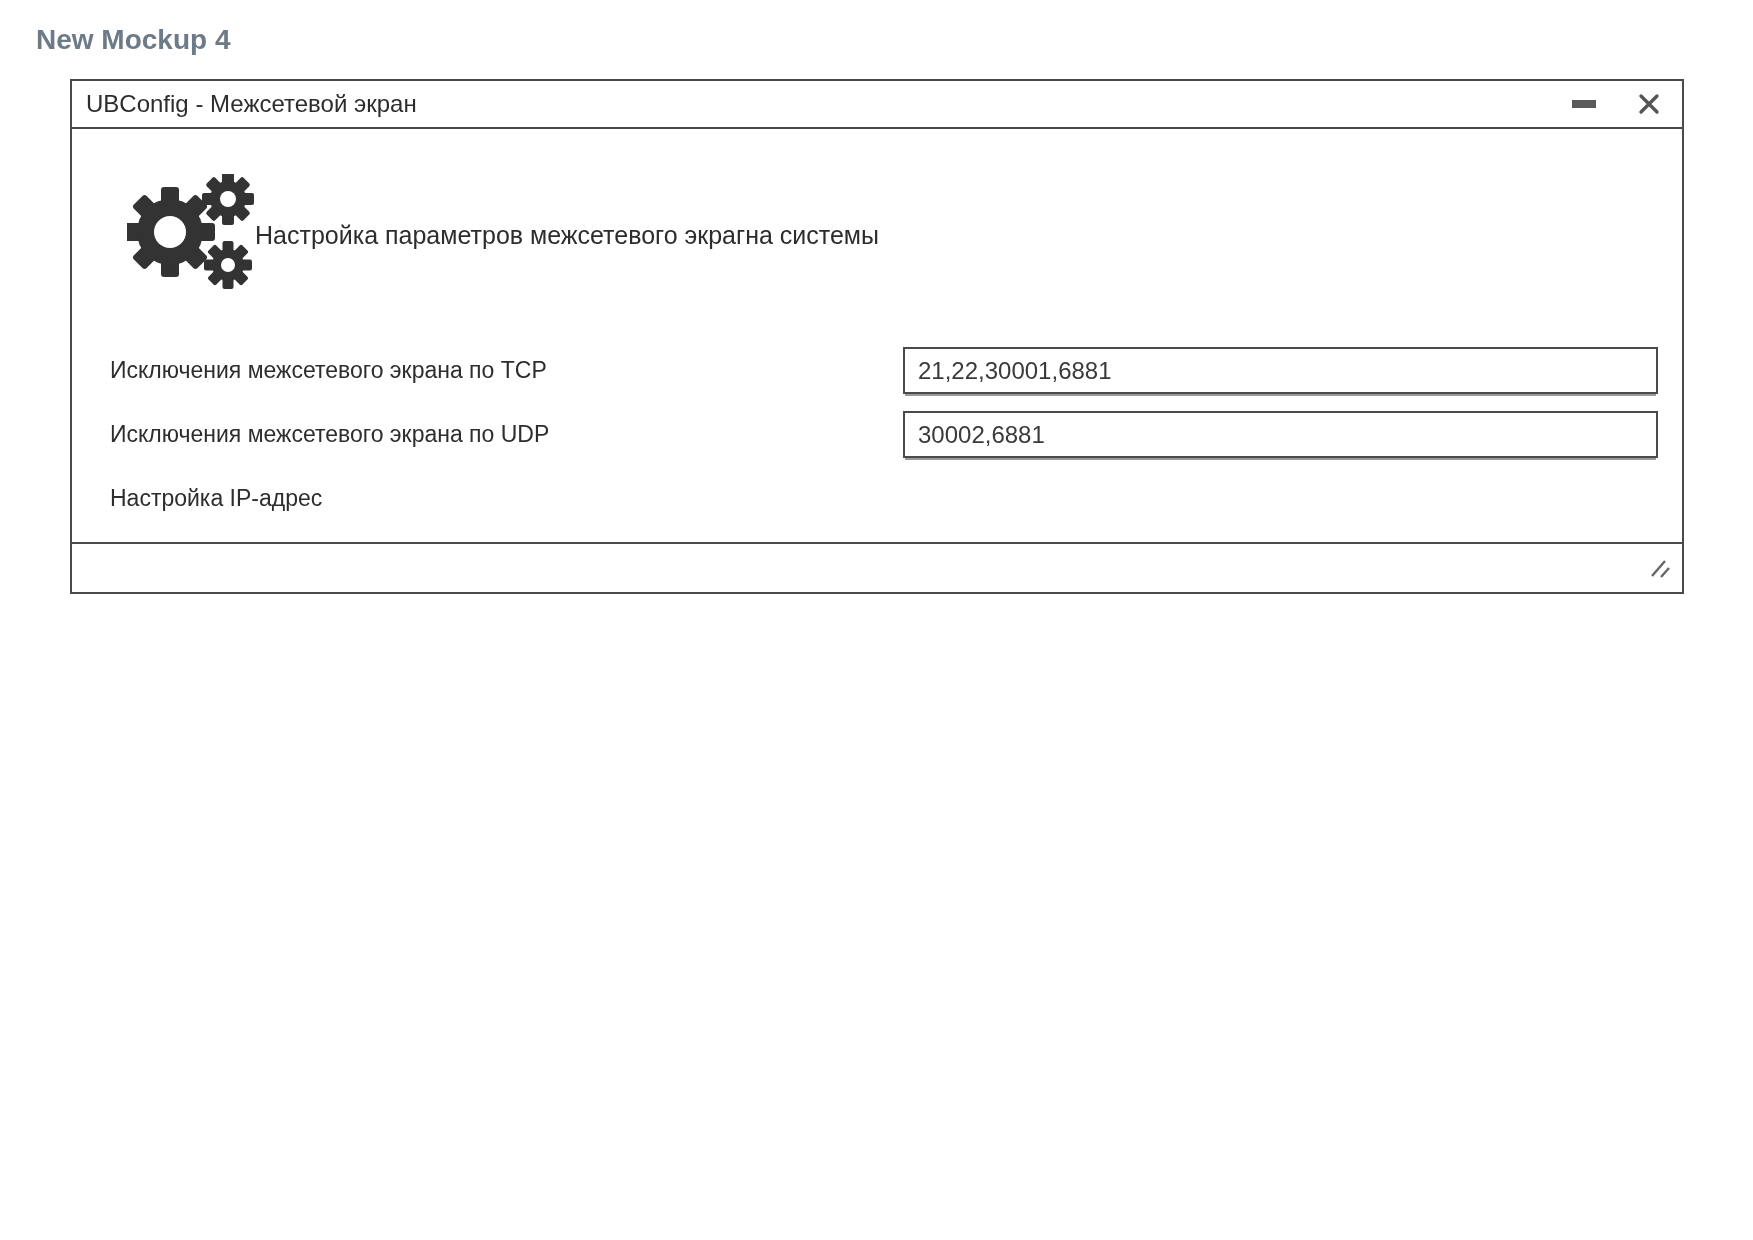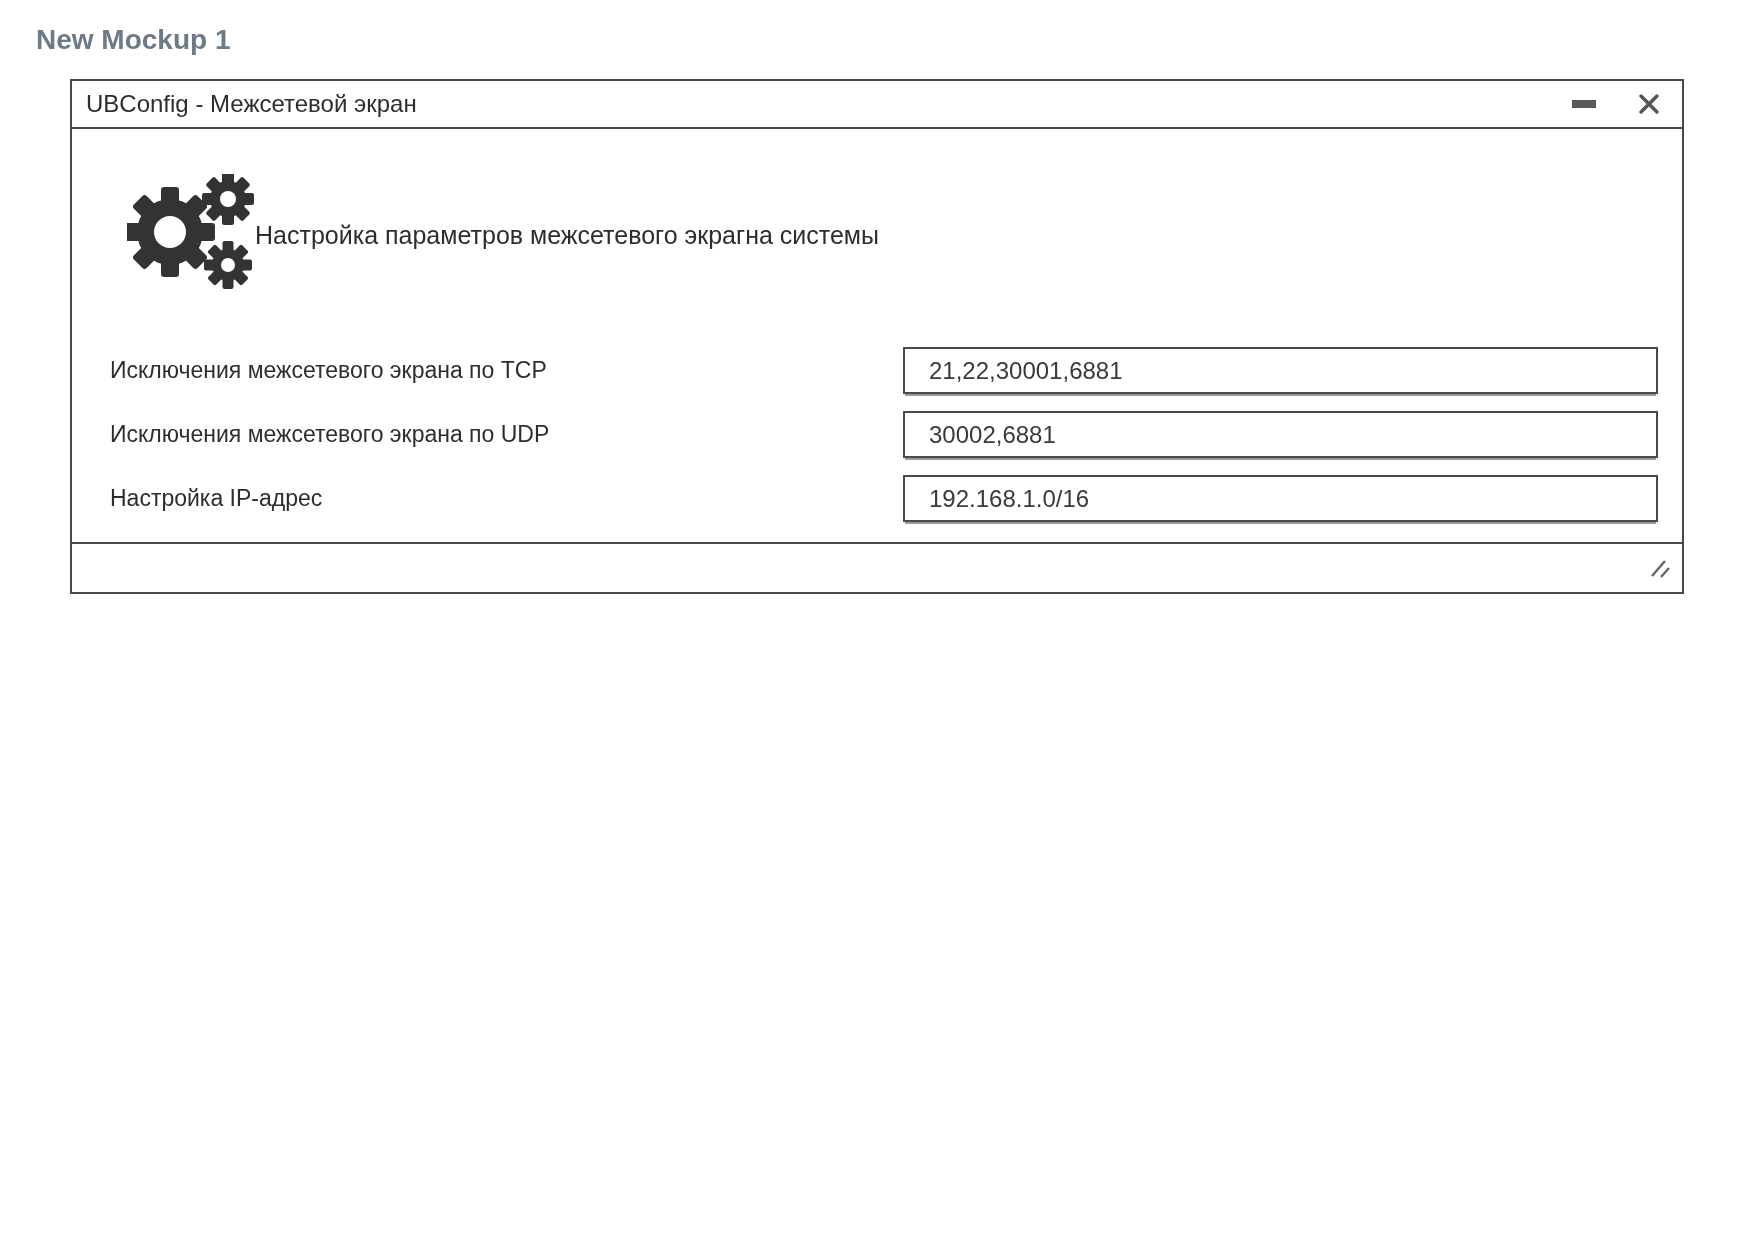--- a/index.html
+++ b/index.html
@@ -51,36 +51,36 @@
   }
   .field-label {
     flex:none; width:793px;
     font-size:23px; color:#2d2d2d;
   }
   .field-input {
     flex:1; height:47px;
     border:2px solid #4a4a4a; background:#fff;
     font-family:"Liberation Sans", sans-serif;
     font-size:24px; color:#3a3a3a;
-    padding:0 24px;
+    padding:0 13px;
     box-shadow:0 4px 0 -2px #9a9a9a;
     border-radius:0;
   }
   .statusbar {
     height:50px; flex:none;
     border-top:2px solid #4a4a4a;
     display:flex; align-items:center; justify-content:flex-end;
     padding-right:10px;
   }
   .resize-grip { cursor:nwse-resize; display:flex; }
 </style>
 </head>
 <body>
 
-<div class="page-heading">New Mockup 1</div>
+<div class="page-heading">New Mockup 4</div>
 
 <div class="mock-window">
 
   <div class="titlebar">
     <span class="titlebar-title">UBConfig - Межсетевой экран</span>
     <button class="min-btn" aria-label="minimize"><span></span></button>
     <button class="close-btn" aria-label="close">
       <span style="display:flex;">
         <svg width="26" height="26" viewBox="0 0 26 26">
           <path d="M5 5 L21 21 M21 5 L5 21" stroke="#555555" stroke-width="3.4" stroke-linecap="round" fill="none"></path>
@@ -144,21 +144,20 @@
       <div class="field-row">
         <span class="field-label">Исключения межсетевого экрана по TCP</span>
         <input class="field-input" type="text" value="21,22,30001,6881" style="">
       </div>
       <div class="field-row">
         <span class="field-label">Исключения межсетевого экрана по UDP</span>
         <input class="field-input" type="text" value="30002,6881" style="">
       </div>
       <div class="field-row">
         <span class="field-label">Настройка IP-адрес</span>
-        <input class="field-input" type="text" value="192.168.1.0/16" style="">
       </div>
     </div>
 
   </div>
 
   <div class="statusbar">
     <span class="resize-grip">
       <svg width="24" height="22" viewBox="0 0 24 22">
         <path d="M4 19 L17 4" stroke="#666666" stroke-width="2.4" fill="none"></path>
         <path d="M13 20 L21 11" stroke="#666666" stroke-width="2.4" fill="none"></path>

